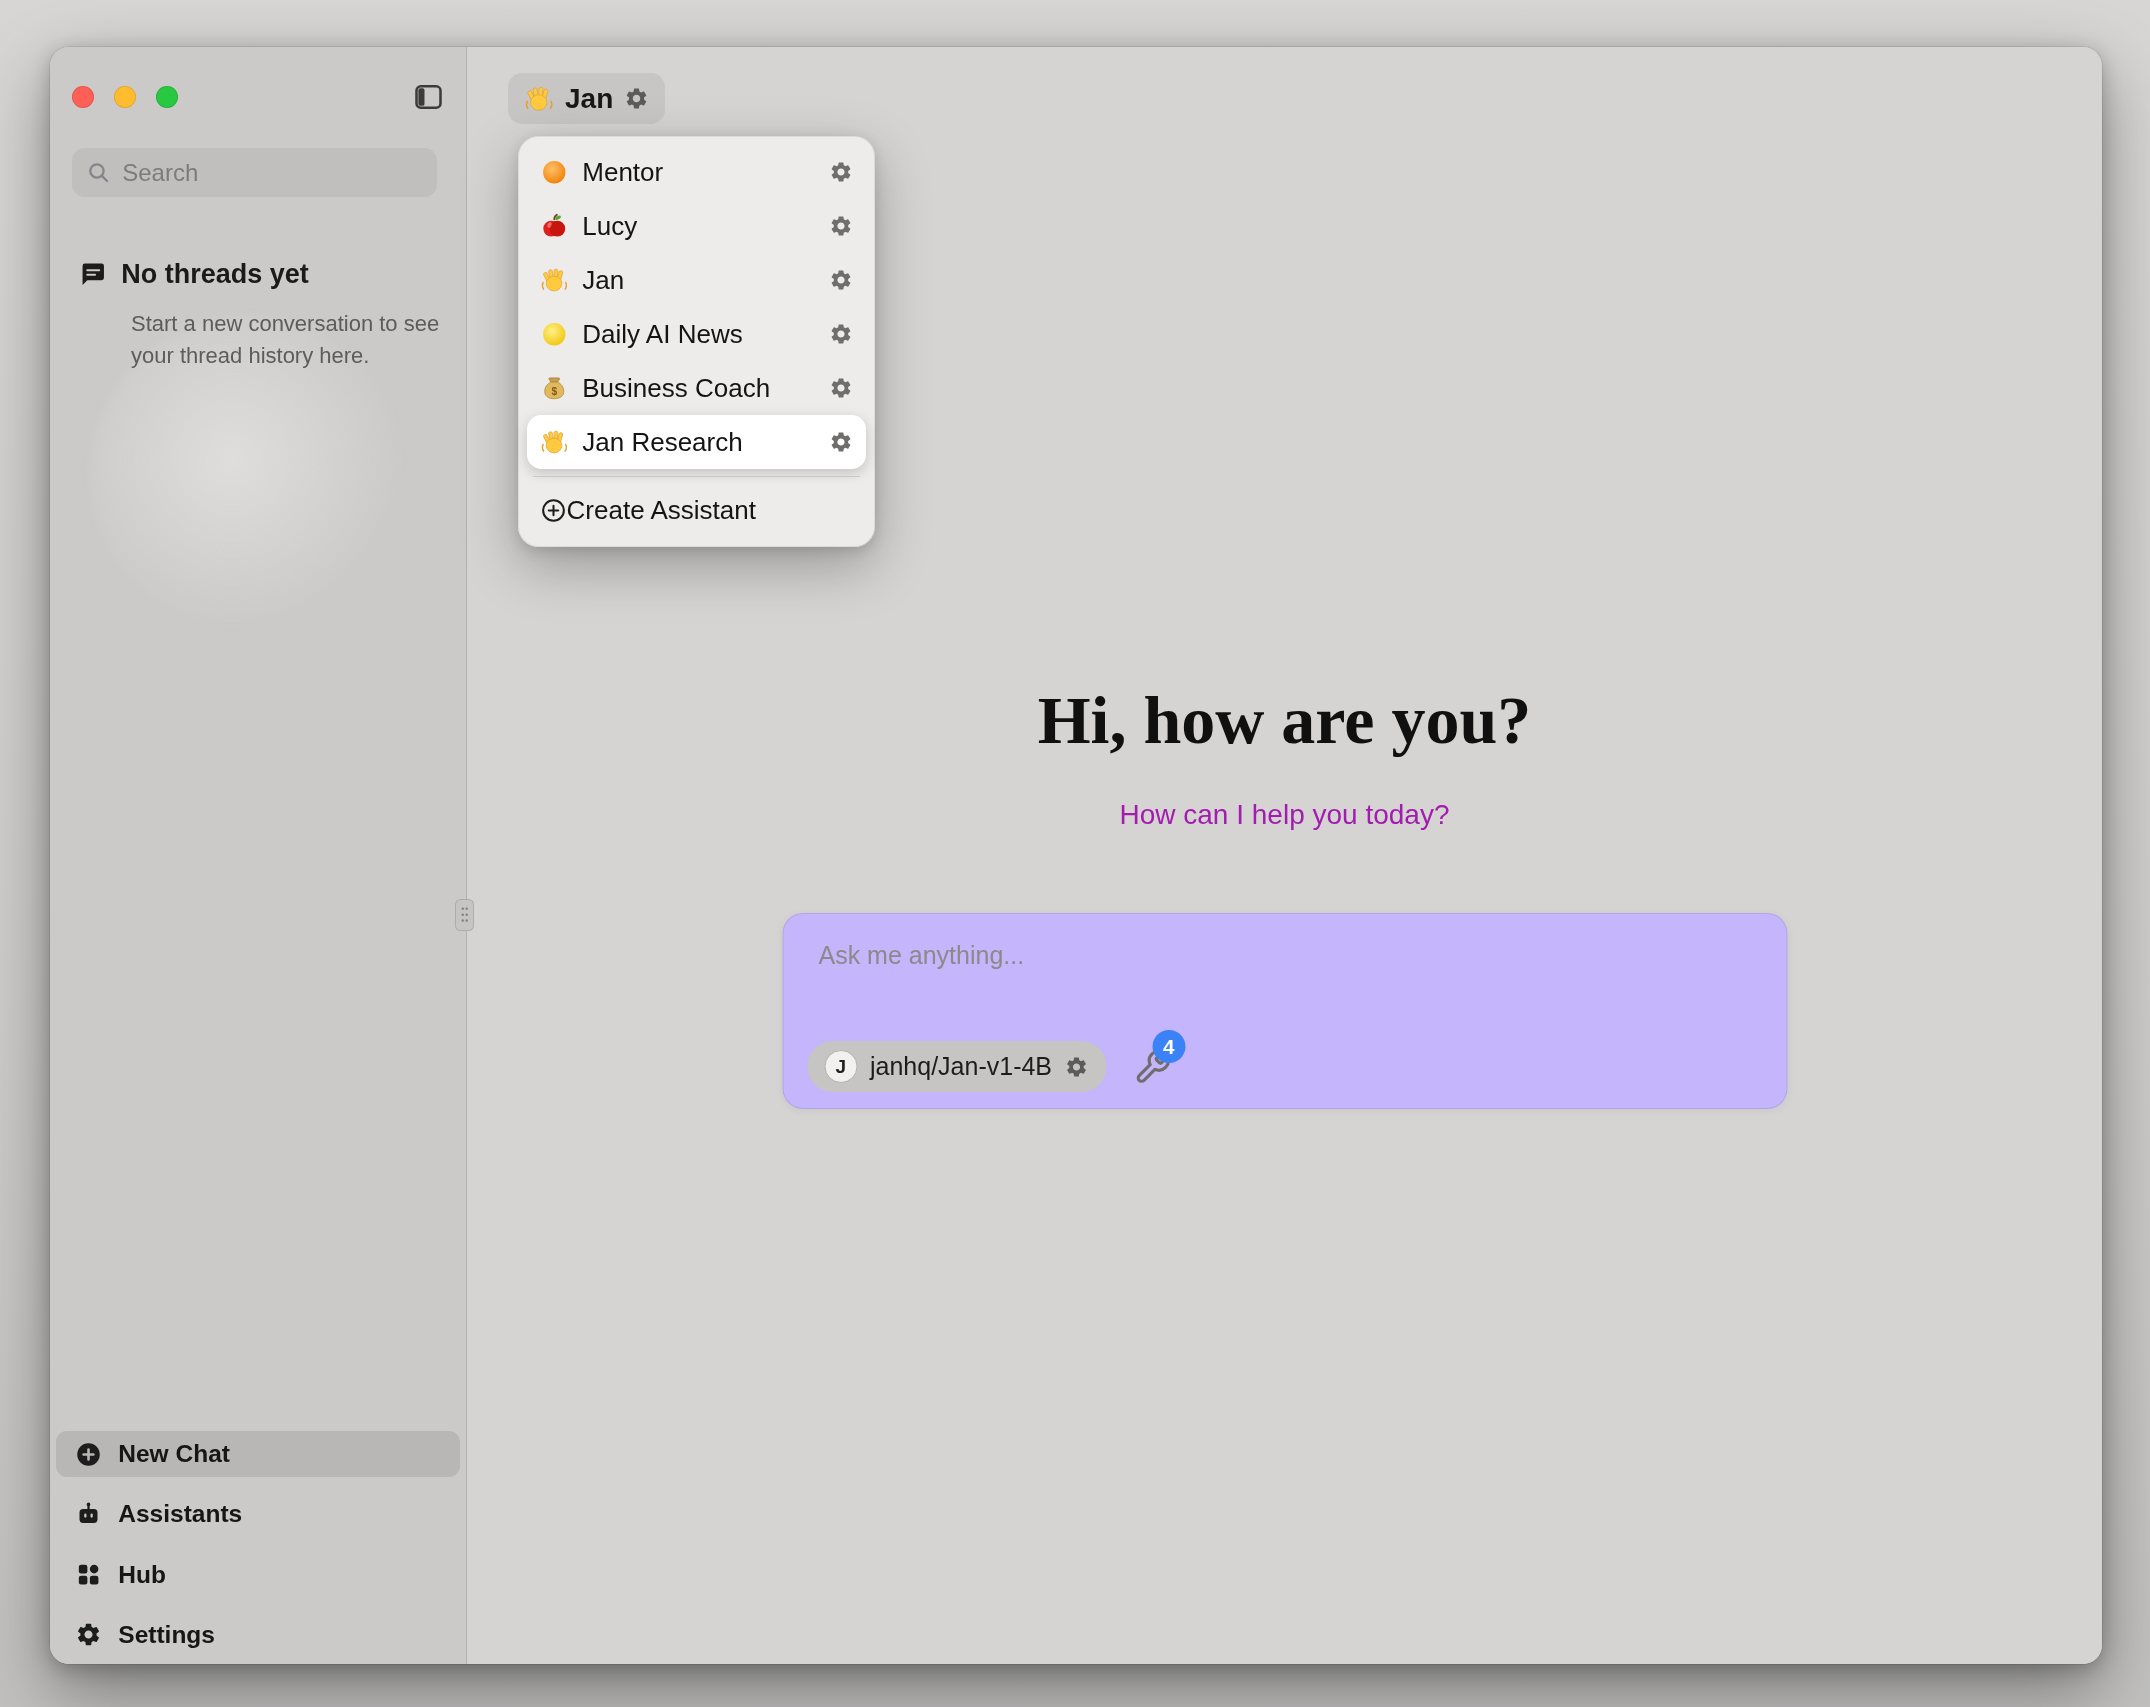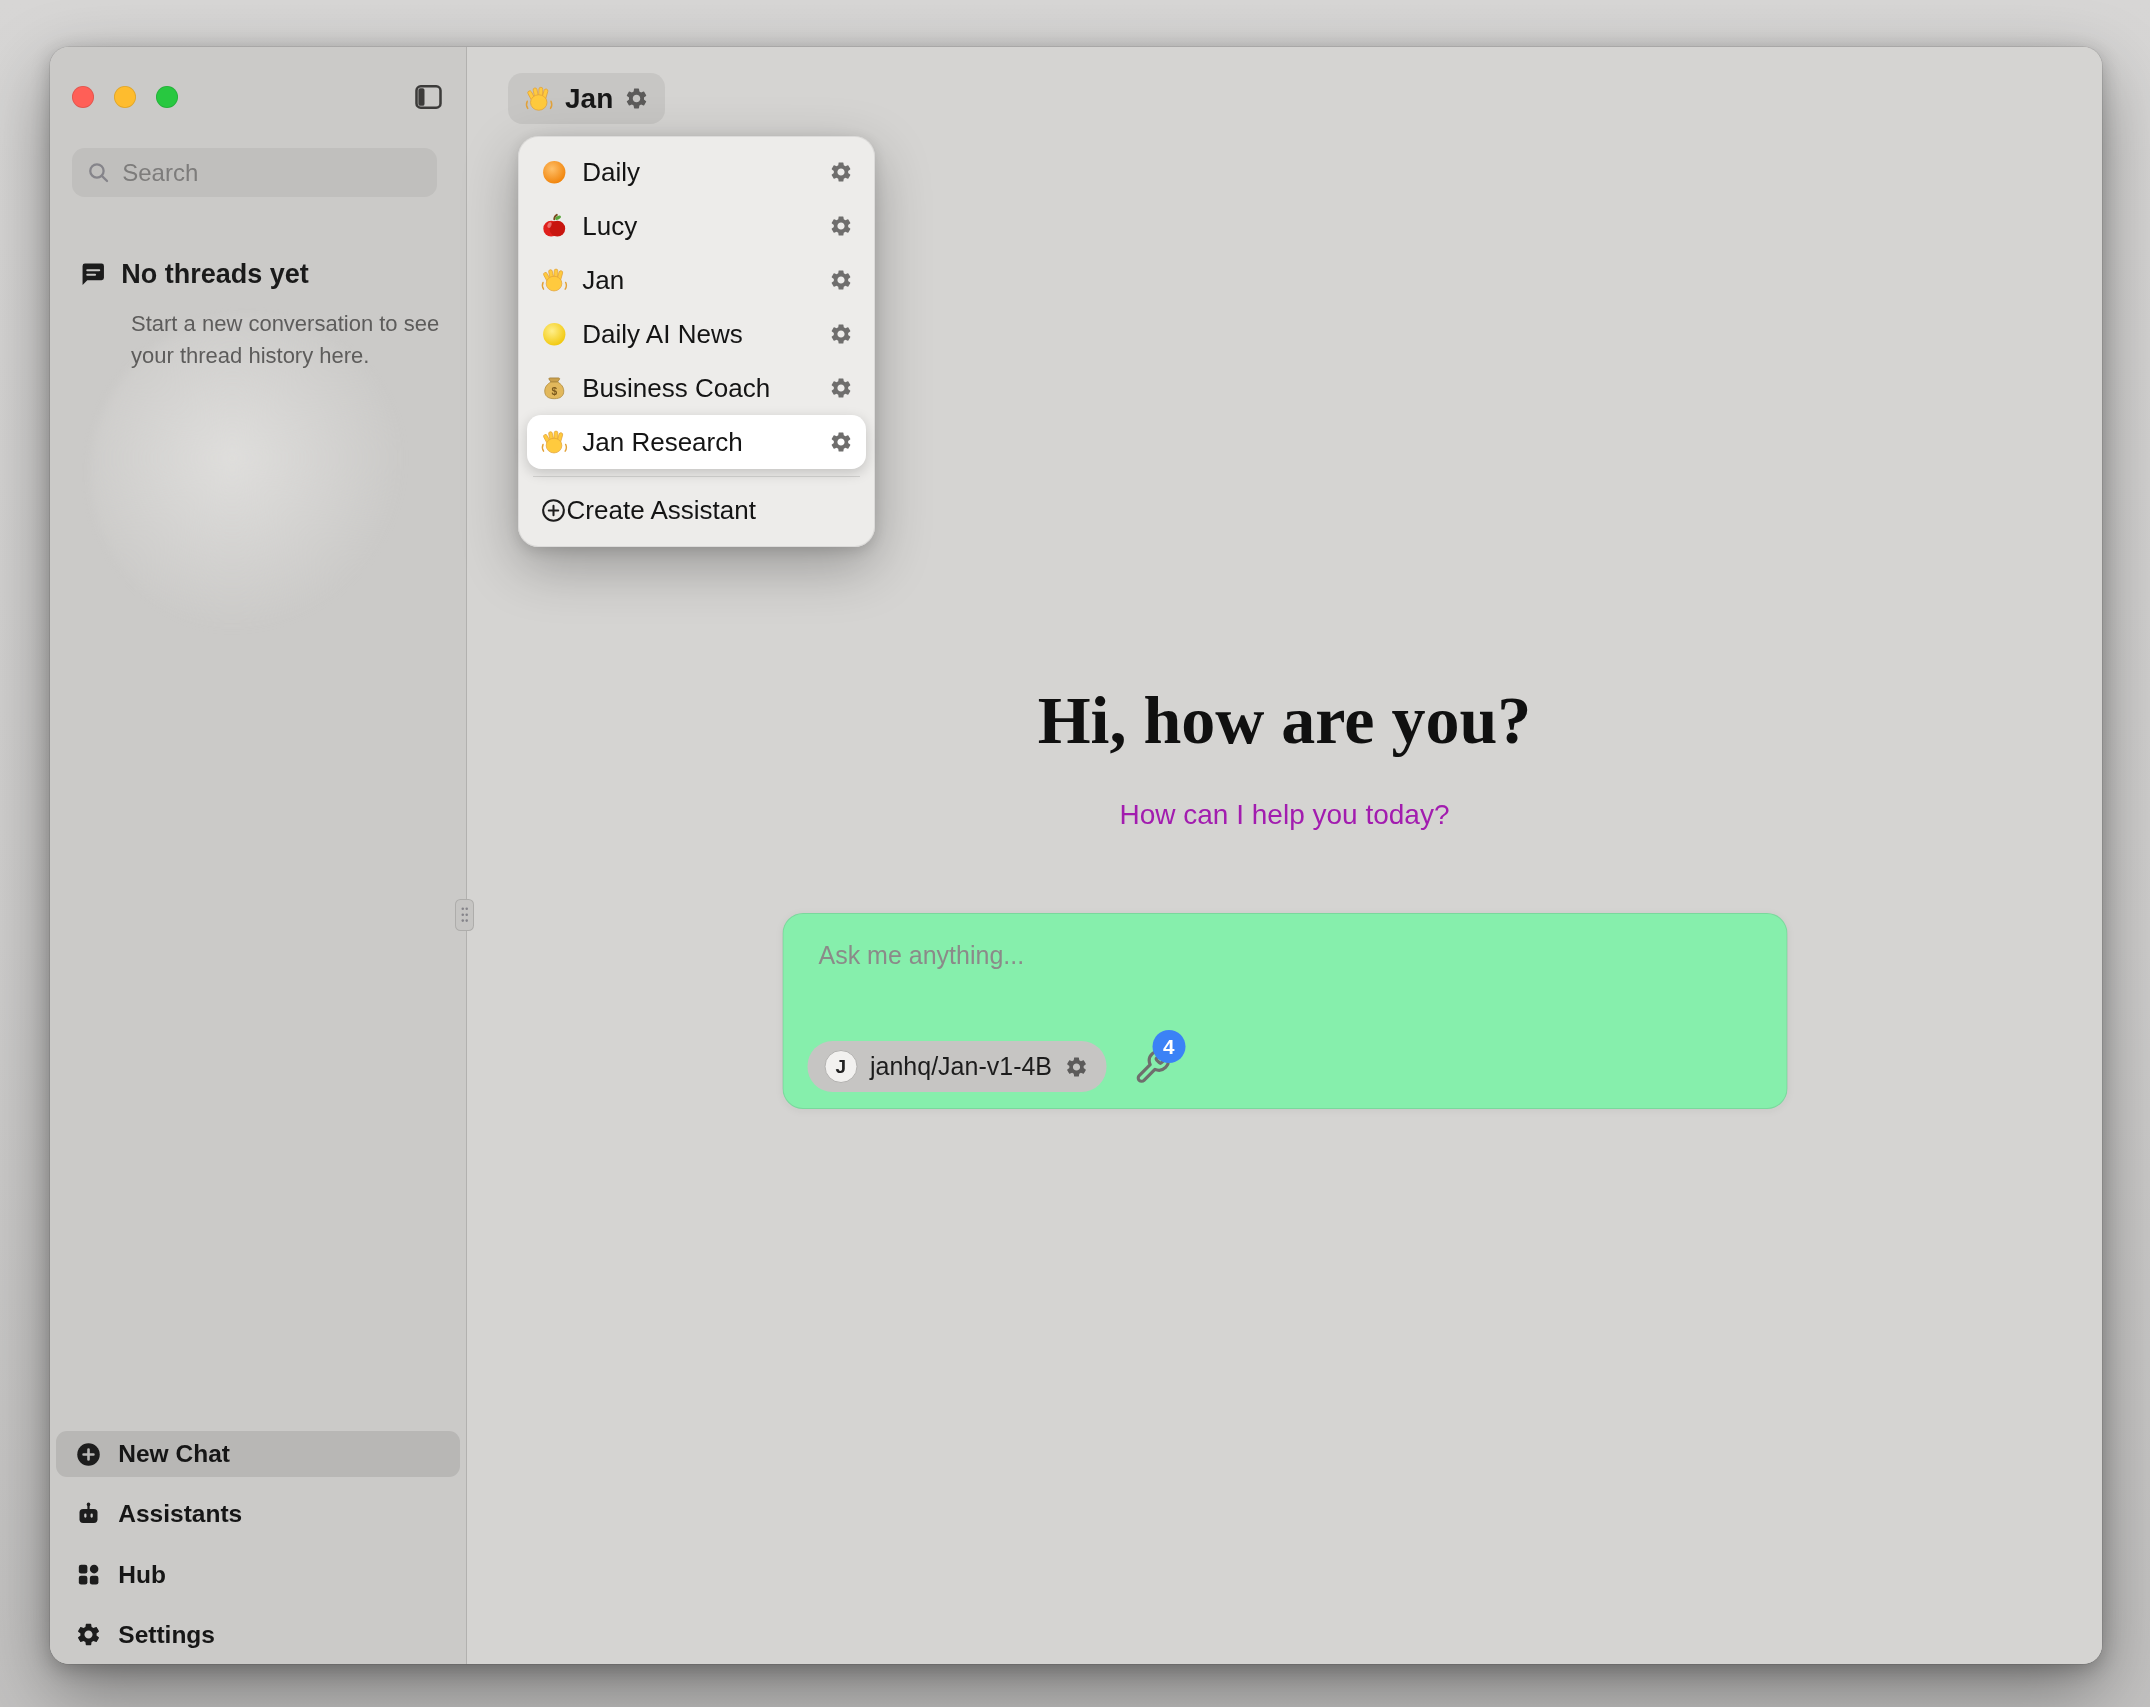--- a/index.html
+++ b/index.html
@@ -100,21 +100,21 @@
     position:absolute; left:0; right:0; top:634px; text-align:center;
     font-family:"Liberation Serif","DejaVu Serif",serif; font-size:68px; font-weight:600; color:#101010;
   }
   .subtitle {
     position:absolute; left:0; right:0; top:752px; text-align:center;
     font-size:28px; color:#a21caf;
   }
 
   .composer {
     position:absolute; left:50%; transform:translateX(-50%); top:866px; width:1005px; height:196px;
-    background:#86efac; border:0.8px solid rgba(0,0,0,.09); border-radius:20.6px;
+    background:#c4b5fd; border:0.8px solid rgba(0,0,0,.09); border-radius:20.6px;
     box-shadow:0 1.6px 8px rgba(0,0,0,.05);
   }
   .composer textarea {
     width:100%; height:79px; background:transparent; border:none; outline:none; resize:none;
     padding:27px 35px; font-size:25px; color:#222; font-family:inherit;
   }
   .composer textarea::placeholder { color:#8b8a89; }
   .composer-row { position:absolute; left:24px; bottom:16px; display:flex; align-items:center; gap:27px; }
   .model-pill {
     height:51px; border-radius:25px; background:#c6c5c3; display:flex; align-items:center; gap:12.6px;
@@ -264,21 +264,21 @@
         <svg class="gear" viewBox="0 0 24 24">
             <use href="#sym-gear"></use>
           </svg>
       </div>
 
       <div class="menu">
         <div class="menu-item">
           <svg class="emoji-ic" viewBox="0 0 24 24">
             <circle cx="12" cy="12" r="9.4" fill="url(#gradOrange)"></circle>
           </svg>
-          <span class="m-label">Daily</span>
+          <span class="m-label">Mentor</span>
           <svg class="gear" viewBox="0 0 24 24">
               <use href="#sym-gear"></use>
             </svg>
         </div>
         <div class="menu-item">
           <svg class="emoji-ic" viewBox="0 0 24 24">
             <path d="M12 6.2c0-2 .9-3.1 2.2-3.8" fill="none" stroke="#7a4a21" stroke-width="1.6" stroke-linecap="round"></path>
             <ellipse cx="15.2" cy="4.8" rx="2.7" ry="1.4" fill="#57a639" transform="rotate(-28 15.2 4.8)"></ellipse>
             <circle cx="9.4" cy="14" r="6.6" fill="#e0201c"></circle>
             <circle cx="14.6" cy="14" r="6.6" fill="#c8150f"></circle>

